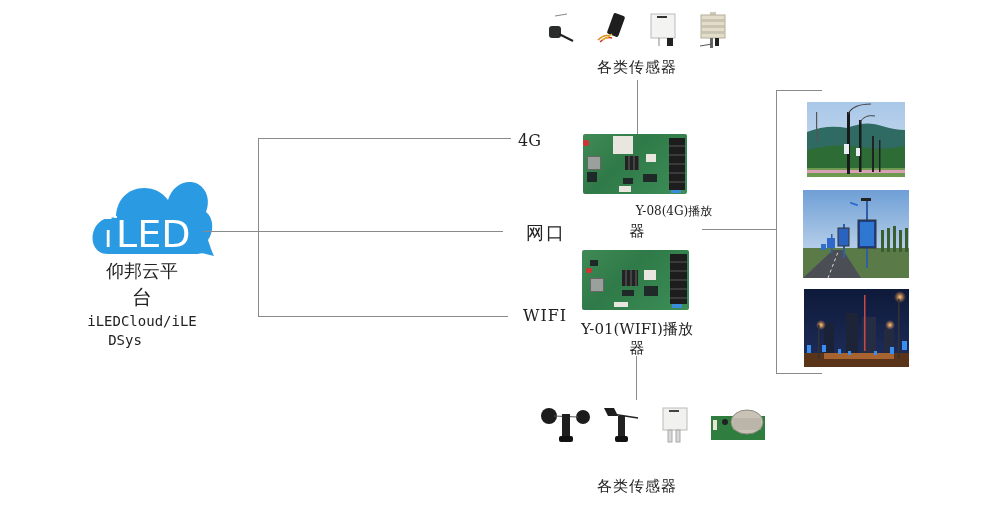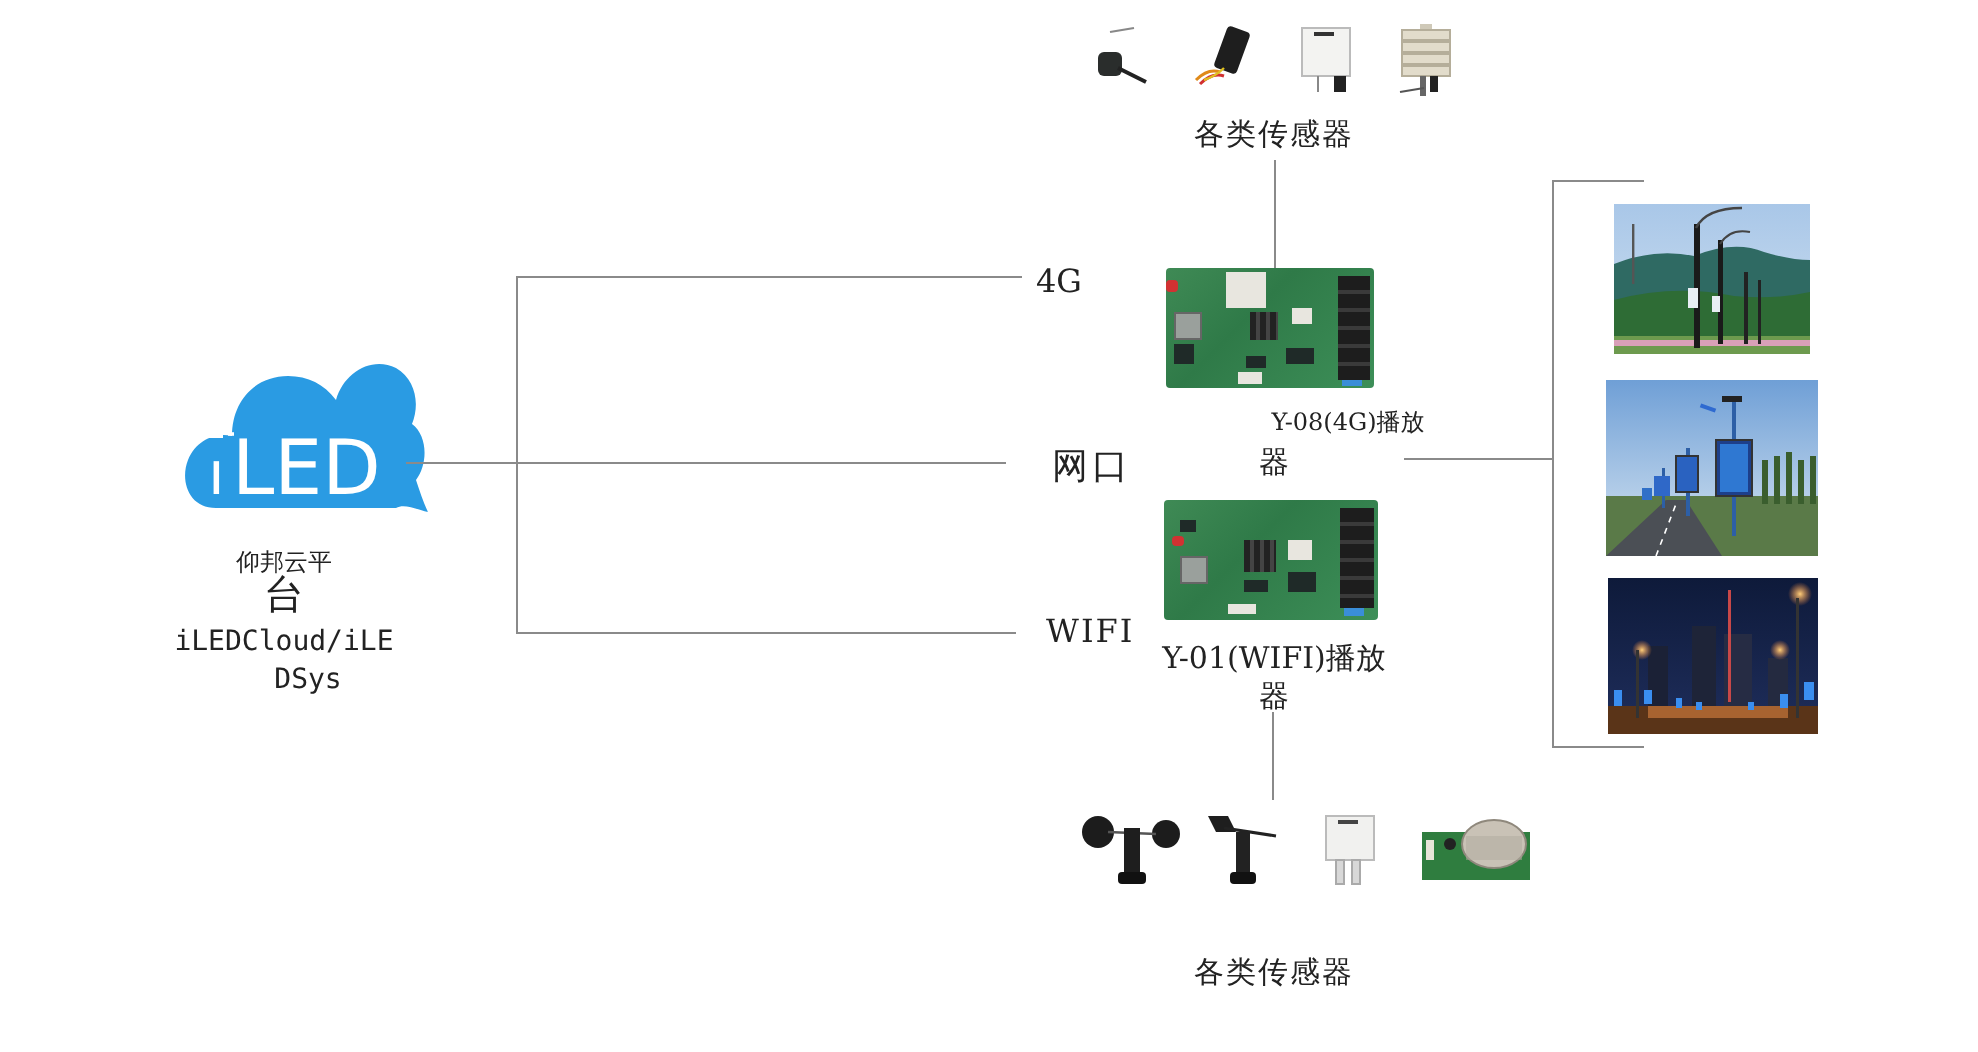--- a/index.html
+++ b/index.html
@@ -44,24 +44,24 @@
       <line x1="25" y1="36" x2="22" y2="39"></line>
       <line x1="9" y1="43" x2="12" y2="43"></line>
       <line x1="24" y1="43" x2="27" y2="43"></line>
     </g>
     <rect x="14.5" y="40" width="7" height="5" fill="#ffffff"></rect>
     <text x="12" y="73" font-family="DejaVu Sans, sans-serif" font-size="38" fill="#ffffff" font-weight="normal">
       <tspan x="14" dy="0" font-size="30">ı</tspan><tspan x="26">LED</tspan>
     </text>
   </svg>
 </div>
-<div class="label ch center" style="left:88px; top:269px; width:108px; font-size:12px; line-height:24px;">仰邦云平</div>
+<div class="label ch center" style="left:88px; top:259px; width:108px; font-size:18px; line-height:24px;">仰邦云平</div>
 <div class="label ch center" style="left:88px; top:285px; width:108px; font-size:20px; line-height:24px;">台</div>
 <div class="label center" style="left:70px; top:312px; width:144px; font-size:14px; line-height:18px; font-family:'DejaVu Sans Mono','Liberation Mono',monospace;">iLEDCloud/iLE</div>
-<div class="label center" style="left:82px; top:331px; width:144px; font-size:14px; line-height:18px; font-family:'DejaVu Sans Mono','Liberation Mono',monospace;">DSys</div>
+<div class="label center" style="left:53px; top:331px; width:144px; font-size:14px; line-height:18px; font-family:'DejaVu Sans Mono','Liberation Mono',monospace;">DSys</div>
 
 <div class="line" style="left:203px; top:231px; width:56px; height:1px;"></div>
 <div class="line" style="left:258px; top:138px; width:1px; height:179px;"></div>
 <div class="line" style="left:258px; top:138px; width:253px; height:1px;"></div>
 <div class="line" style="left:258px; top:231px; width:245px; height:1px;"></div>
 <div class="line" style="left:258px; top:316px; width:250px; height:1px;"></div>
 
 <div class="label" style="left:518px; top:131px; font-size:16px;">4G</div>
 <div class="label ch" style="left:526px; top:221px; font-size:18px; letter-spacing:2px;">网口</div>
 <div class="label" style="left:523px; top:306px; font-size:16px; letter-spacing:1px;">WIFI</div>

